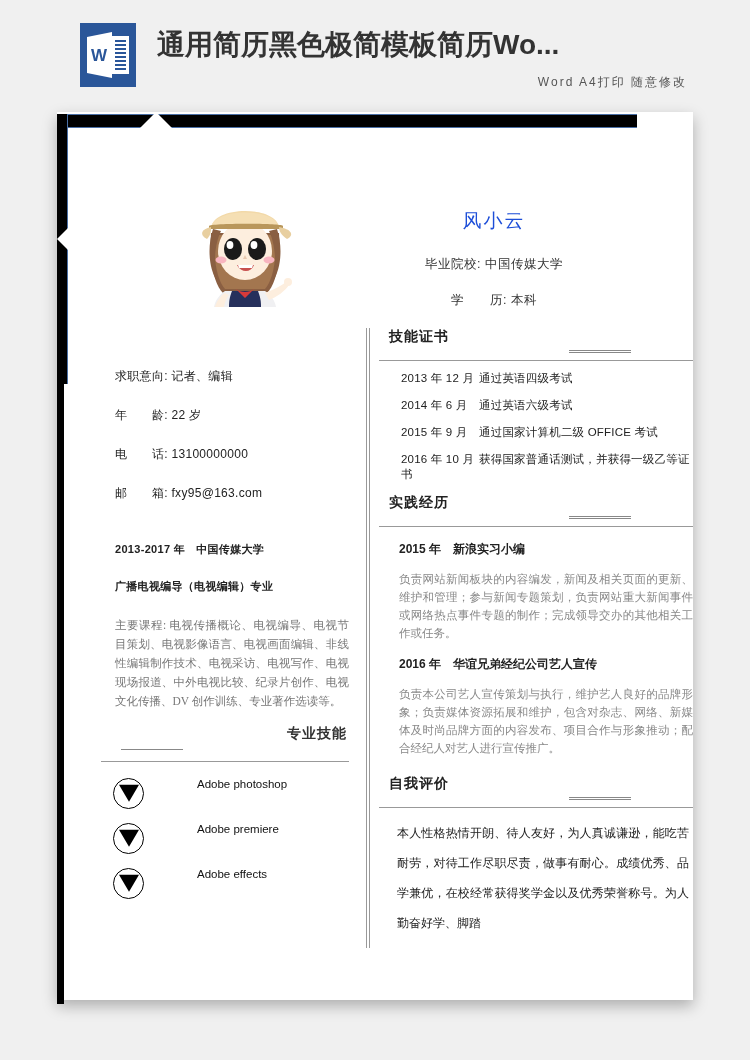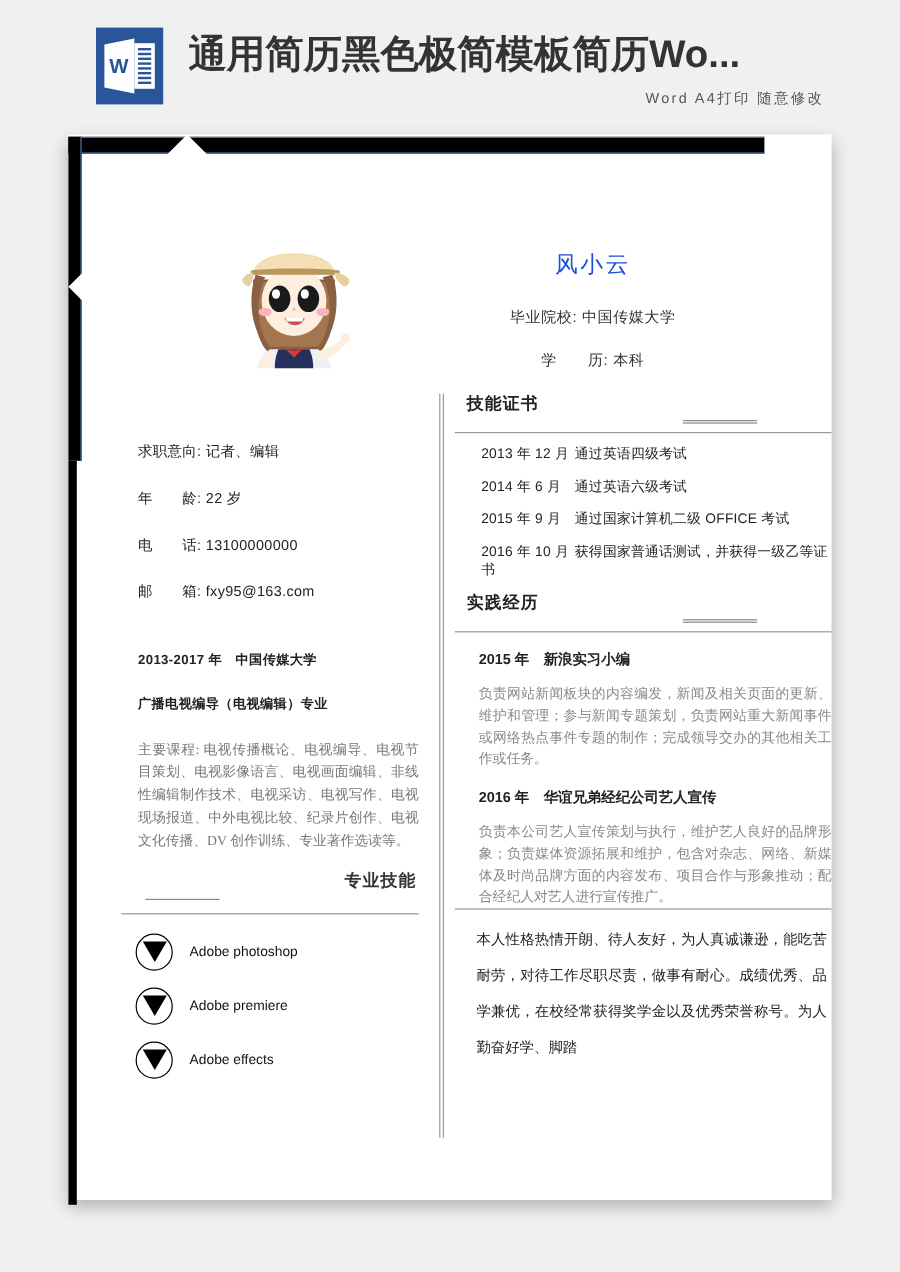--- a/index.html
+++ b/index.html
@@ -26,21 +26,21 @@
     width: 56px; height: 64px;
     background: #2a5699;
     display: flex; align-items: center; justify-content: center;
   }
   .word-icon svg { display: block; }
 
   .header-title {
     position: absolute;
     left: 157px; top: 24px;
     width: 560px;
-    font-size: 32px;
+    font-size: 28px;
     font-weight: bold;
     color: #333333;
     letter-spacing: 0px;
     white-space: nowrap;
     overflow: hidden;
     line-height: 42px;
   }
   .header-sub {
     position: absolute;
     left: 157px; top: 74px;
@@ -194,22 +194,23 @@
   .sec-rule {
     margin-left: 2px;
     margin-top: 6px;
     border-top: 1px solid #999999;
     width: 248px;
   }
 
   .skills { margin-top: 16px; padding-left: 14px; }
   .skill-row {
     display: flex;
-    align-items: center;
+    align-items: flex-start;
     margin-bottom: 14px;
+    gap: 39px;
   }
   .skill-icon {
     width: 31px; height: 31px;
     border: 1.7px solid #000000;
     border-radius: 50%;
     position: relative;
     flex: 0 0 auto;
   }
   .skill-icon::after {
     content: "";
@@ -443,19 +444,23 @@
         <span class="dash"></span>
       </div>
       <div class="sec-rule-r"></div>
 
       <div class="exp-title">2015 年　新浪实习小编</div>
       <div class="exp-body">负责网站新闻板块的内容编发，新闻及相关页面的更新、维护和管理；参与新闻专题策划，负责网站重大新闻事件或网络热点事件专题的制作；完成领导交办的其他相关工作或任务。</div>
 
       <div class="exp-title">2016 年　华谊兄弟经纪公司艺人宣传</div>
       <div class="exp-body">负责本公司艺人宣传策划与执行，维护艺人良好的品牌形象；负责媒体资源拓展和维护，包含对杂志、网络、新媒体及时尚品牌方面的内容发布、项目合作与形象推动；配合经纪人对艺人进行宣传推广。</div>
 
+      <div class="sec-head-left" style="margin-top:18px;">
+        <span class="title">自我评价</span>
+        <span class="dash"></span>
+      </div>
       <div class="sec-rule-r"></div>
 
       <div class="eval-body">本人性格热情开朗、待人友好，为人真诚谦逊，能吃苦耐劳，对待工作尽职尽责，做事有耐心。成绩优秀、品学兼优，在校经常获得奖学金以及优秀荣誉称号。为人勤奋好学、脚踏</div>
     </div>
 
   </div>
 </div>
 
 </body></html>

